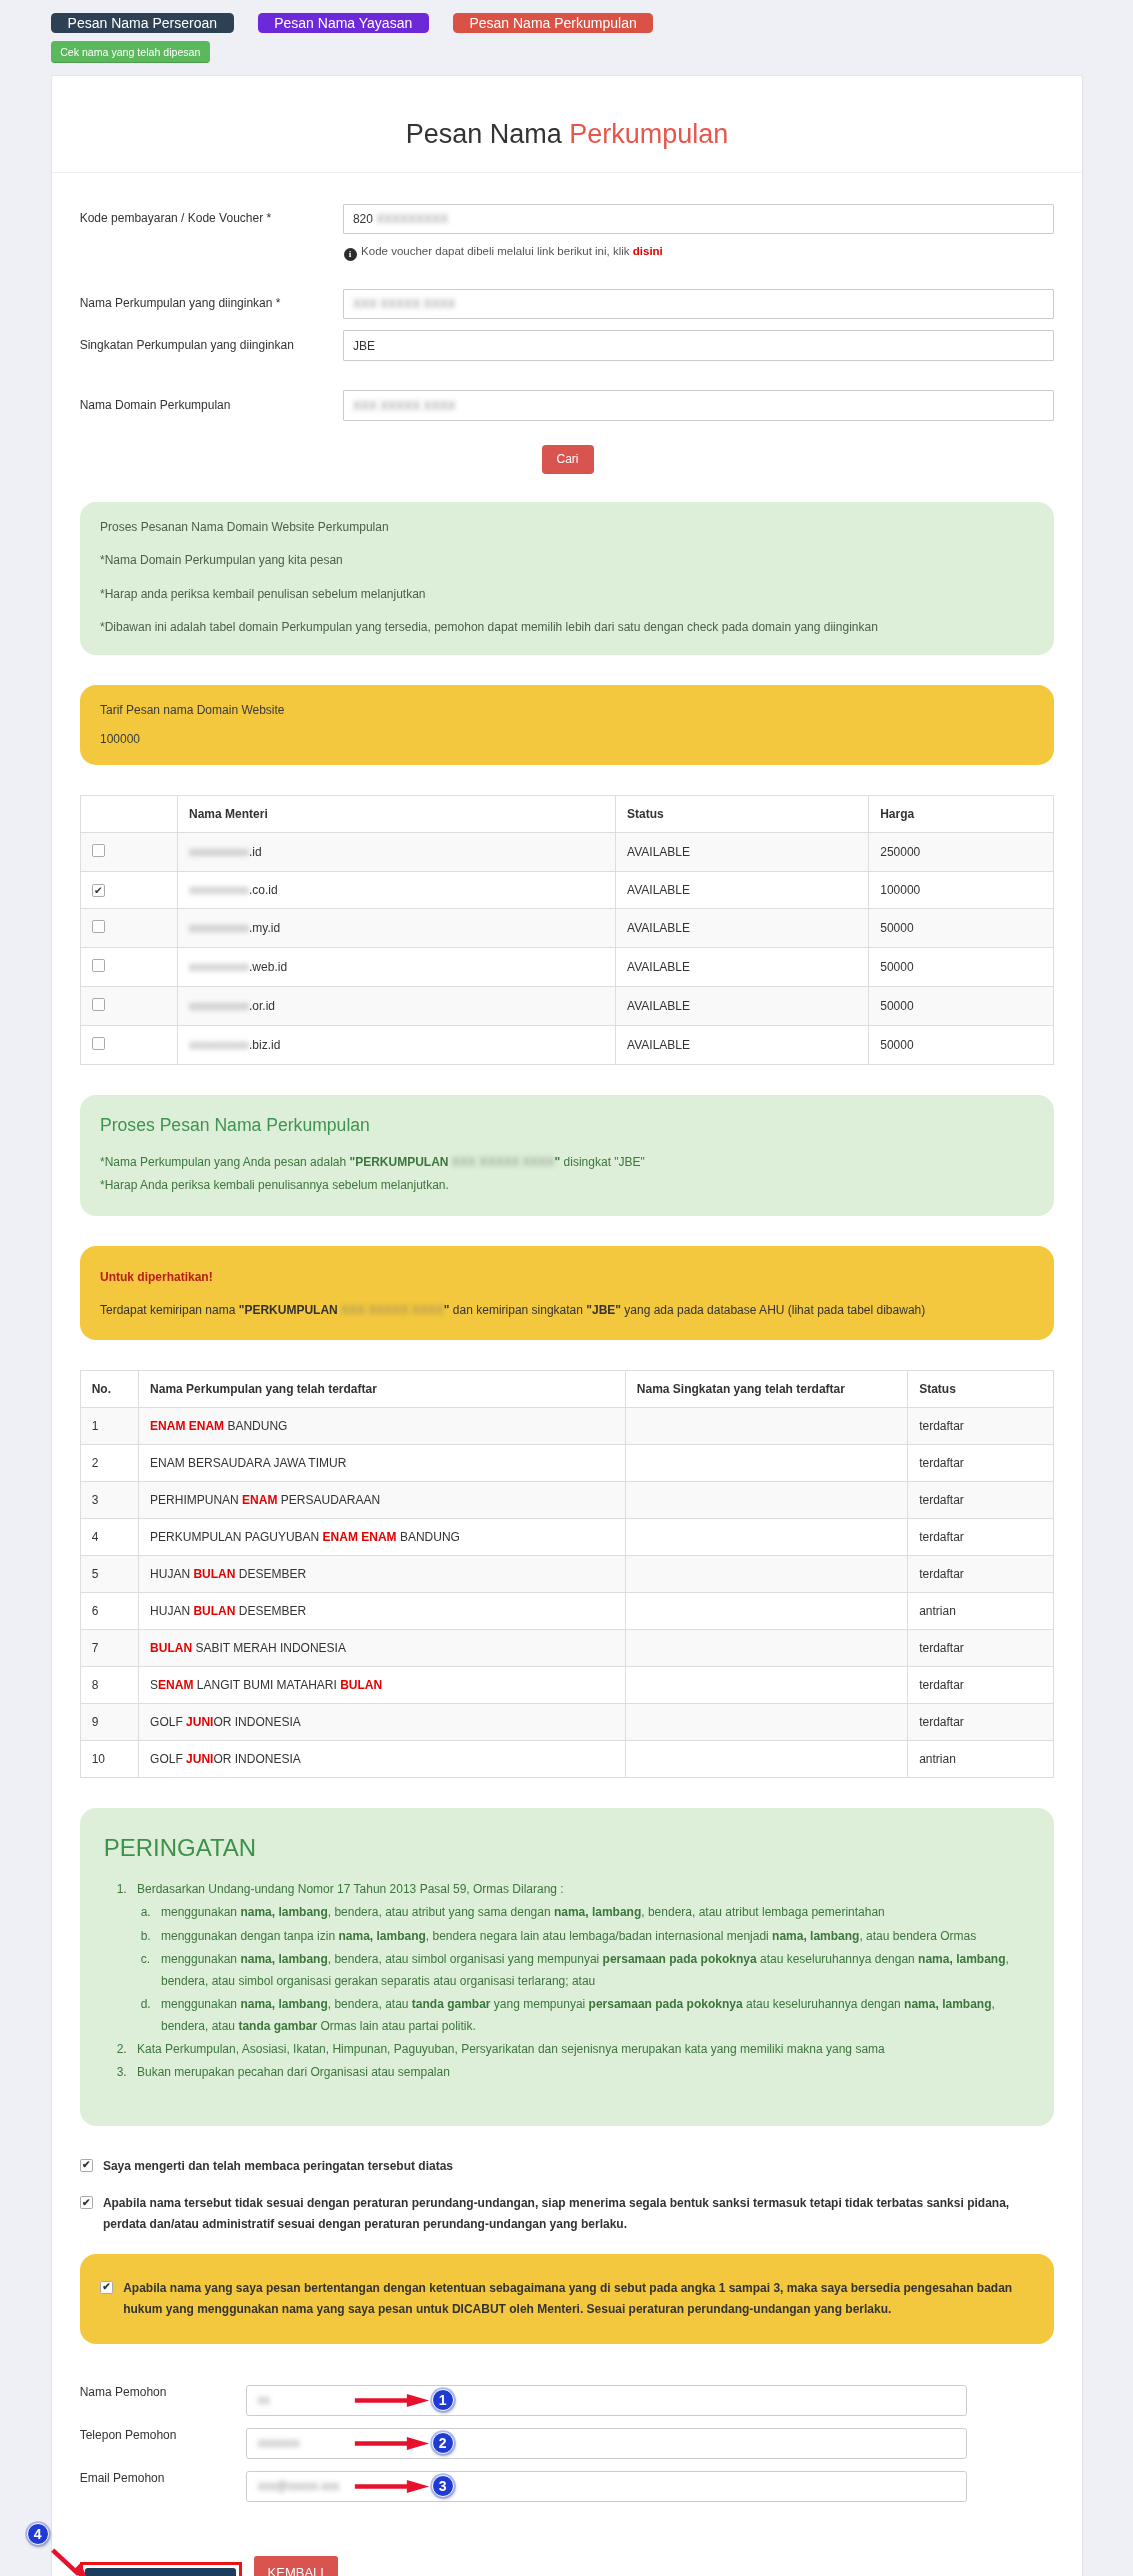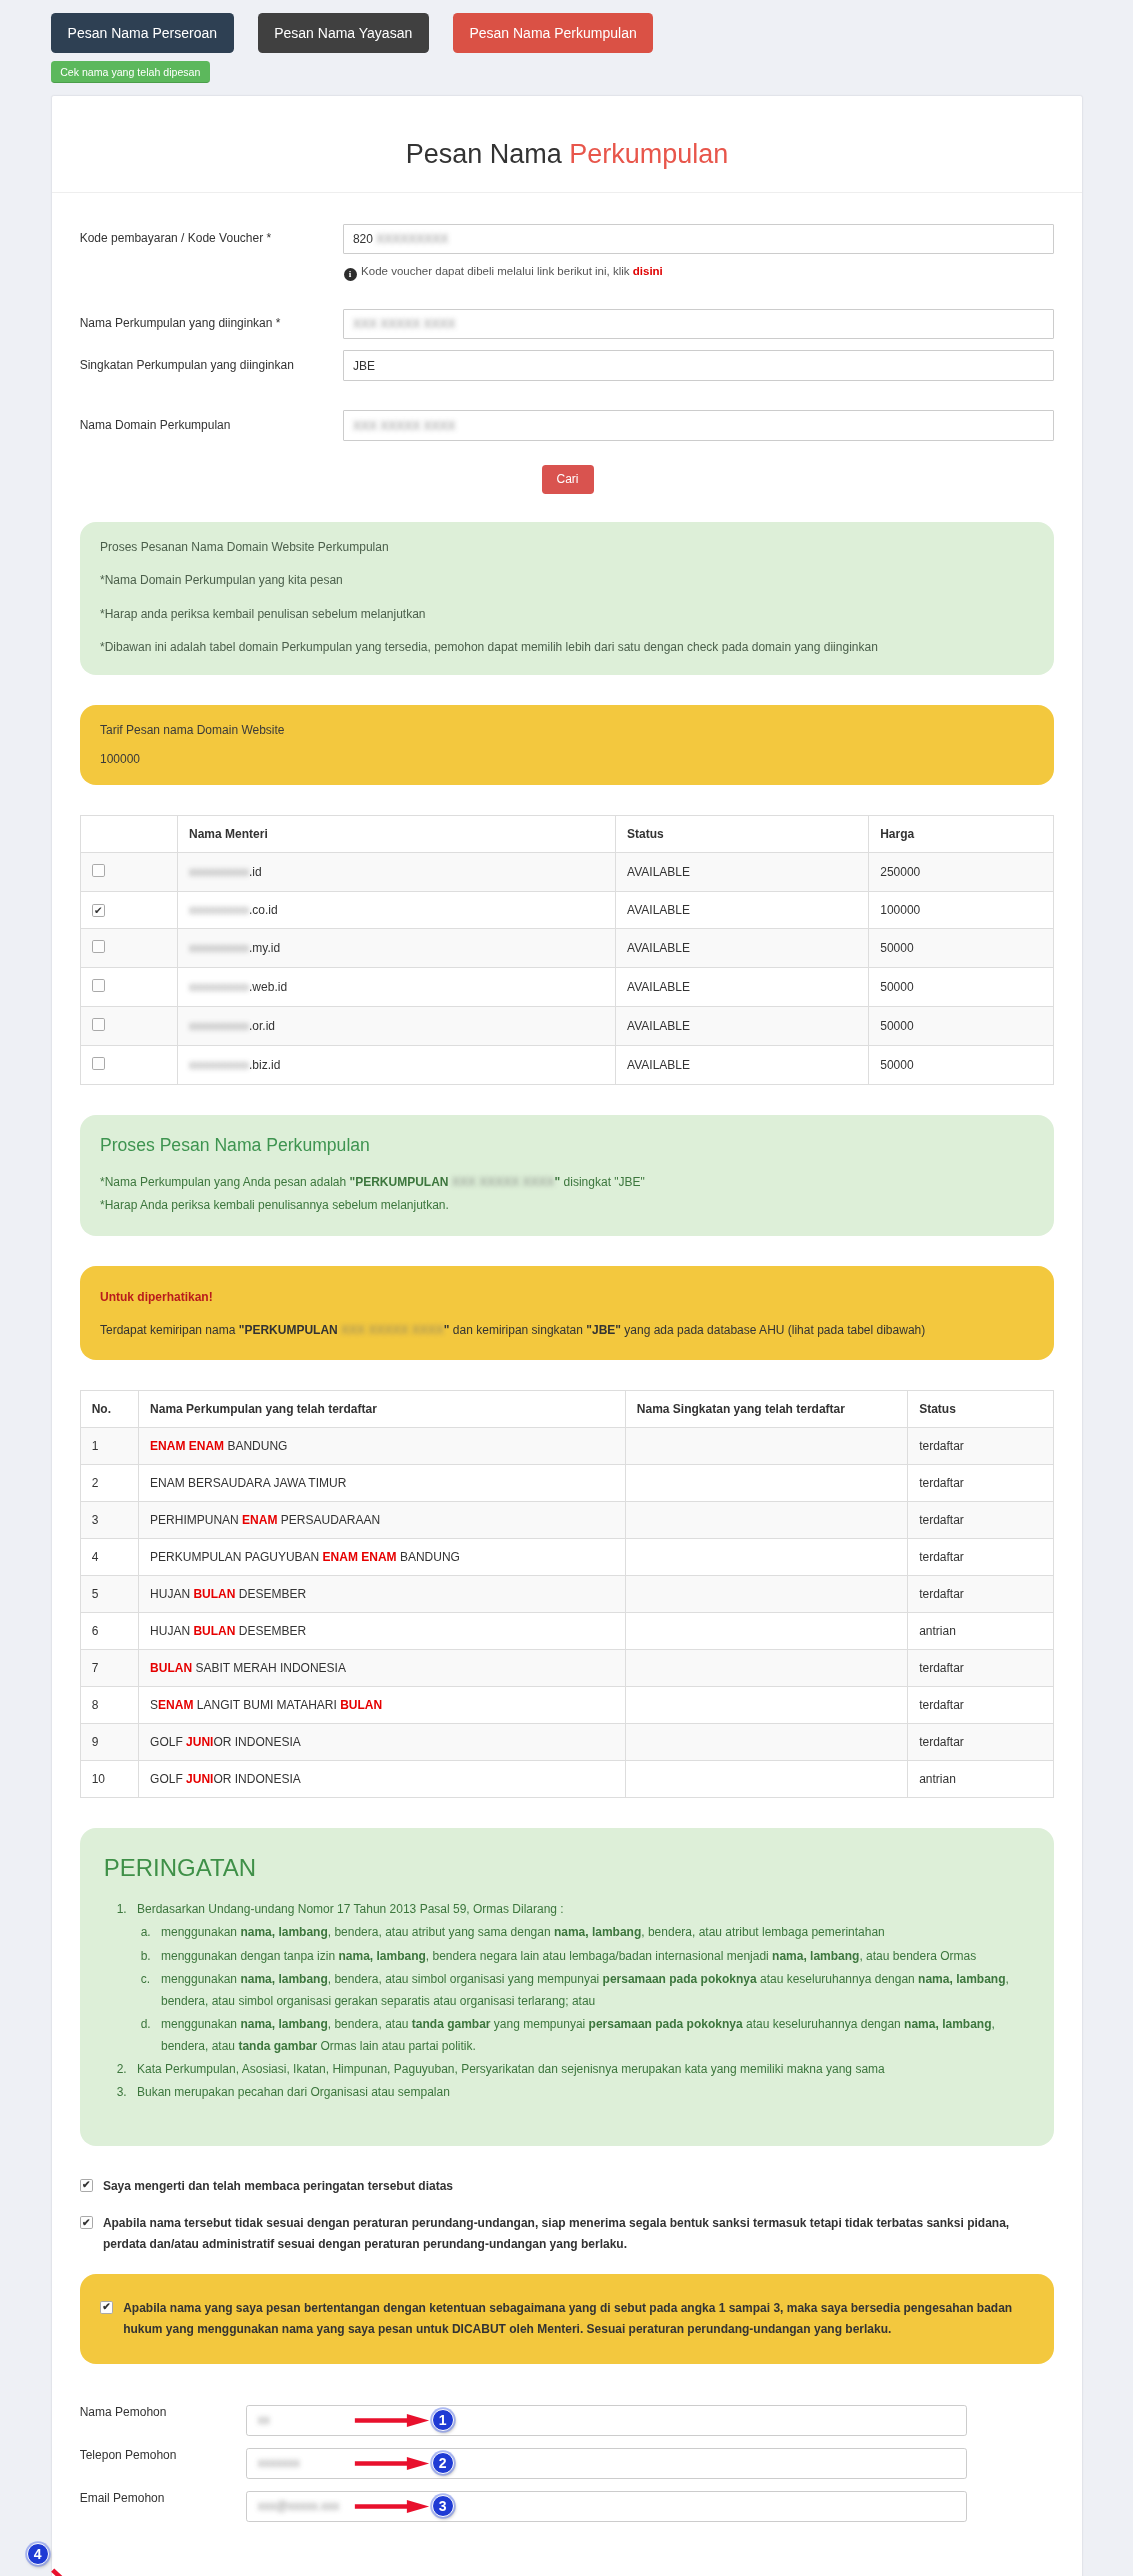--- a/index.html
+++ b/index.html
@@ -2,23 +2,23 @@
 <html style="font-size:15px"><head>
 <meta charset="utf-8">
 <style>
   * { box-sizing: border-box; margin: 0; padding: 0; }
   html,body { background:#eef0f5; font-family:"Liberation Sans", sans-serif; color:#333; }
   body { width:1134px; min-height:2576px; margin:0 auto; }
 
   
   .topbar { display:flex; gap:24px; padding:13px 0 0 51px; }
   .btn { border:none; cursor:pointer; color:#fff; border-radius:4.6px; font-family:"Liberation Sans",sans-serif; }
-  .btn-nav { height:40px; padding:0 16.6px; font-size:14px; }
+  .btn-nav { height:20px; padding:0 16.6px; font-size:14px; }
   .btn-navy { background:#2e4053; }
-  .btn-yellow { background:#404040; }
+  .btn-yellow { background:#6d28d9; }
   .btn-red { background:#da5145; }
   .checkrow { padding:8.3px 0 0 51px; }
   .btn-check { background:#5cb85c; border-bottom:1.8px solid #4a9e4a; font-size:10.6px; padding:4.6px 9.2px; border-radius:3.7px; }
 
   
   .card { margin:12px 51px 44px; background:#fff; border:0.9px solid #e2e4ea; border-radius:2.8px; padding:18.5px 18.5px 41px; box-shadow:0 0.9px 1.8px rgba(0,0,0,.04); }
   .page-title { text-align:center; font-size:27px; font-weight:400; color:#333; margin:24px 0 22px; }
   .page-title .hl { color:#e8564b; }
   .title-divider { border:none; border-top:0.9px solid #eee; margin:0 -18.5px 31px; }
 

